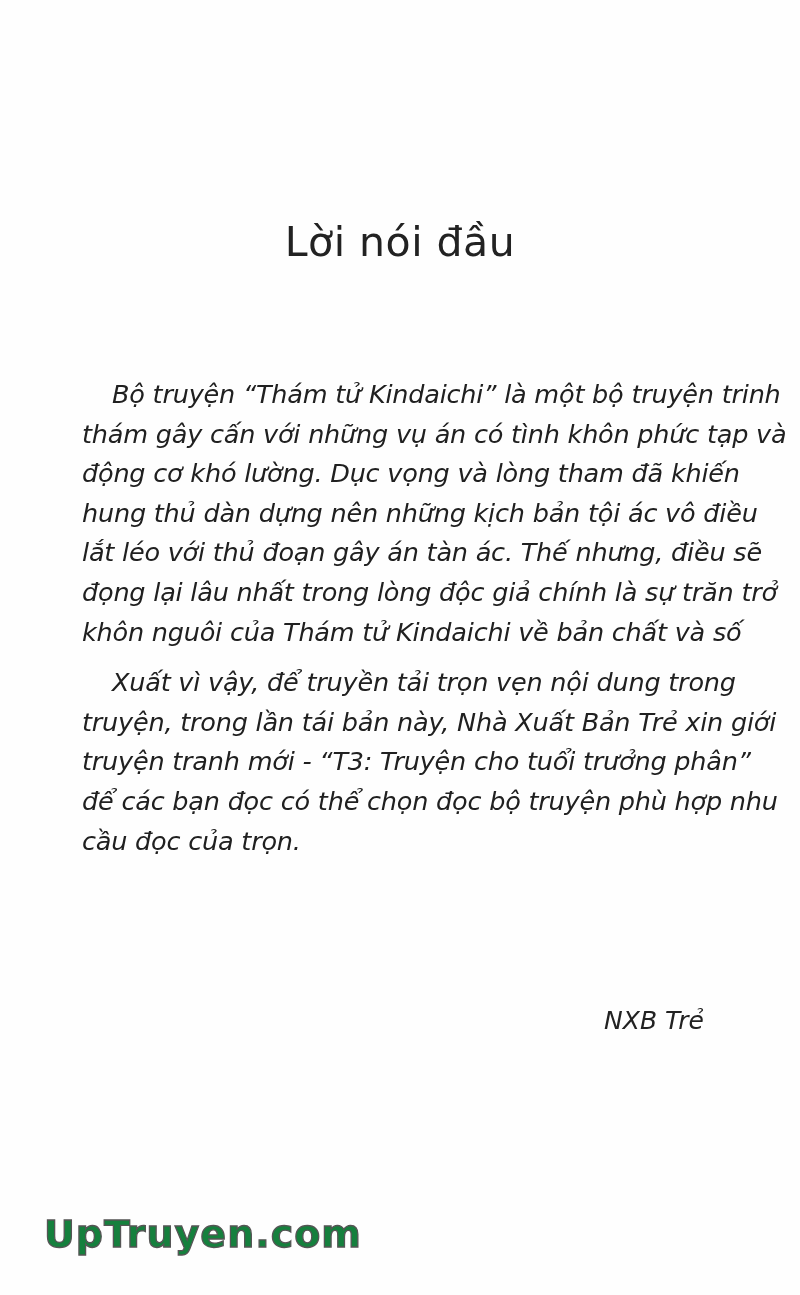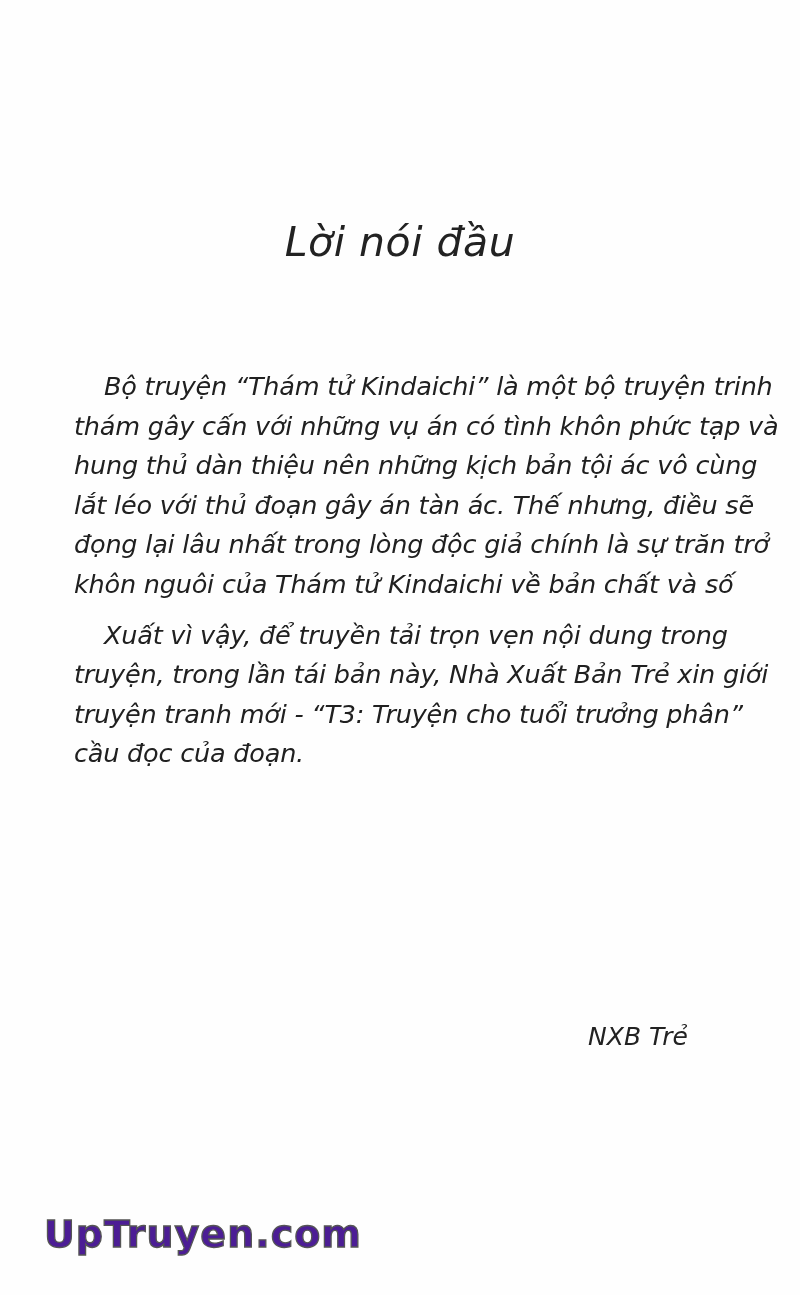--- a/index.html
+++ b/index.html
@@ -20,96 +20,97 @@
       left: 0; top: 0;
       width: 800px; height: 1295px;
       background: #fefefe;
     }
     .title {
       position: absolute;
       left: 0;
       width: 800px;
       top: 218px;
       text-align: center;
-      font-style: italic;
       font-size: 41px;
       font-weight: normal;
       letter-spacing: 0.5px;
       color: #222222;
       margin: 0;
     }
     .body-text {
       position: absolute;
       left: 74px;
       top: 367px;
       width: 640px;
       font-style: italic;
       font-size: 25.5px;
       line-height: 39.6px;
       color: #202020;
       letter-spacing: -0.2px;
     }
     .para {
-      margin: 0;
+      margin: 8px;
       padding: 0;
     }
     .line {
       display: block;
       white-space: nowrap;
     }
     .line.indent {
       padding-left: 30px;
     }
     .para + .para {
       margin-top: 11px;
     }
     .signature {
       position: absolute;
       right: 96px;
       top: 1006px;
       font-style: italic;
       font-size: 25px;
       color: #222222;
-      margin: 16px;
+      margin: 0;
     }
     .watermark {
       position: absolute;
       left: 44px;
       top: 1212px;
       font-family: "DejaVu Sans", sans-serif;
       font-weight: bold;
       font-size: 38px;
       letter-spacing: 1px;
-      color: #4c1d95;
+      color: #15803d;
       -webkit-text-stroke: 1.3px #555555;
       text-shadow: none;
       margin: 0;
     }
   </style>
 </head>
 <body>
 
 <div class="page">
 
   <h1 class="title">Lời nói đầu</h1>
 
   <div class="body-text">
     <p class="para">
       <span class="line indent">Bộ truyện “Thám tử Kindaichi” là một bộ truyện trinh</span>
       <span class="line">thám gây cấn với những vụ án có tình khôn phức tạp và</span>
-      <span class="line">hung thủ dàn thiệu nên những kịch bản tội ác vô cùng</span>
+      <span class="line">động cơ khó lường. Dục vọng và lòng tham đã khiến</span>
+      <span class="line">hung thủ dàn dựng nên những kịch bản tội ác vô điều</span>
       <span class="line">lắt léo với thủ đoạn gây án tàn ác. Thế nhưng, điều sẽ</span>
       <span class="line">đọng lại lâu nhất trong lòng độc giả chính là sự trăn trở</span>
       <span class="line">khôn nguôi của Thám tử Kindaichi về bản chất và số</span>
     </p>
     <p class="para">
       <span class="line indent">Xuất vì vậy, để truyền tải trọn vẹn nội dung trong</span>
       <span class="line">truyện, trong lần tái bản này, Nhà Xuất Bản Trẻ xin giới</span>
       <span class="line">truyện tranh mới - “T3: Truyện cho tuổi trưởng phân”</span>
-      <span class="line">cầu đọc của đoạn.</span>
+      <span class="line">để các bạn đọc có thể chọn đọc bộ truyện phù hợp nhu</span>
+      <span class="line">cầu đọc của trọn.</span>
     </p>
   </div>
 
   <p class="signature">NXB Trẻ</p>
 
   <p class="watermark">UpTruyen.com</p>
 
 </div>
 
 </body></html>

